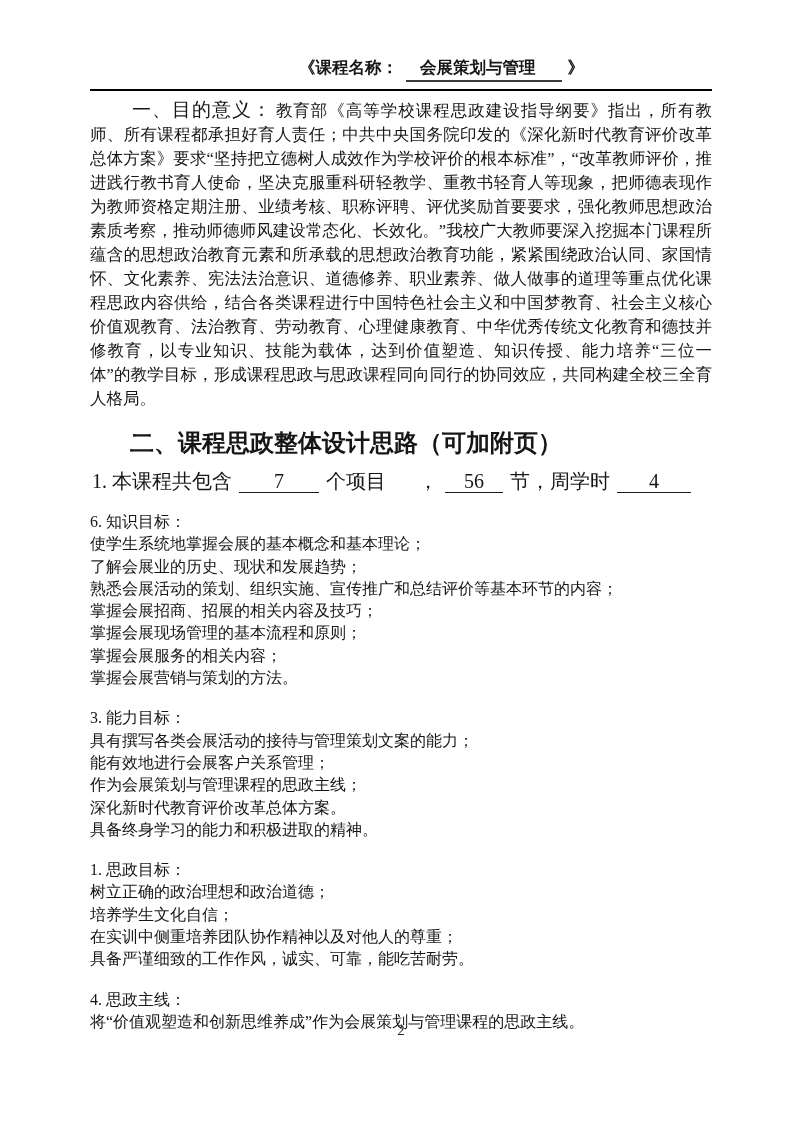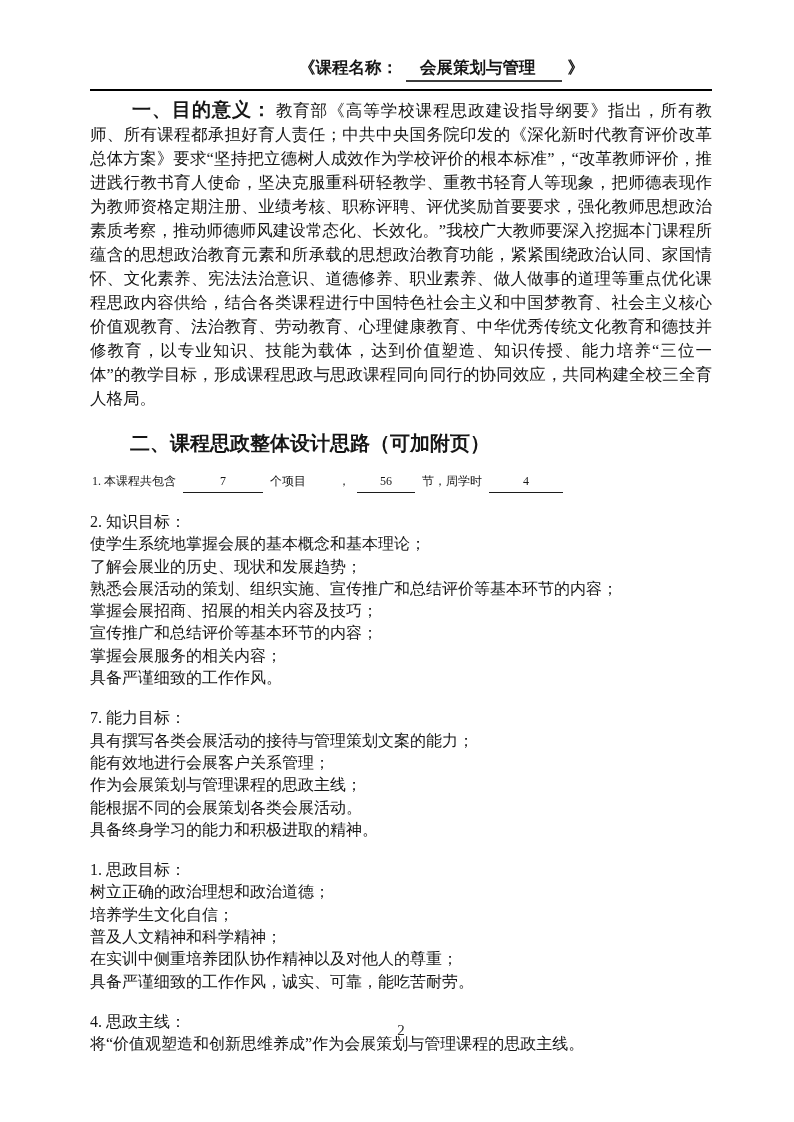--- a/index.html
+++ b/index.html
@@ -38,36 +38,36 @@
   
   .purpose {
     margin-top: 7px;
     font-size: 16.5px;
     line-height: 24px;
     text-align: justify;
     text-indent: 40px;
   }
   .lead-bold {
     font-family: "Liberation Sans", "DejaVu Sans", sans-serif;
-    font-weight: 700;
+    font-weight: 400;
     font-size: 19px;
   }
   
   .design-heading {
     margin-top: 19px;
     text-indent: 40px;
     font-family: "Liberation Sans", "DejaVu Sans", sans-serif;
     font-weight: 700;
-    font-size: 20px;
+    font-size: 24px;
     line-height: 26px;
   }
   
   .stats {
     margin-top: 13px;
-    font-size: 12px;
+    font-size: 20px;
     line-height: 24px;
     white-space: nowrap;
   }
   .blank {
     display: inline-block;
     border-bottom: 1.5px solid #1c1c1c;
     text-align: center;
     vertical-align: bottom;
     line-height: 22px;
   }
@@ -104,44 +104,43 @@
 
   <p class="purpose"><span class="lead-bold">一、目的意义：</span><span>教育部《高等学校课程思政建设指导纲要》指出，所有教师、所有课程都承担好育人责任；中共中央国务院印发的《深化新时代教育评价改革总体方案》要求“坚持把立德树人成效作为学校评价的根本标准”，“改革教师评价，推进践行教书育人使命，坚决克服重科研轻教学、重教书轻育人等现象，把师德表现作为教师资格定期注册、业绩考核、职称评聘、评优奖励首要要求，强化教师思想政治素质考察，推动师德师风建设常态化、长效化。”我校广大教师要深入挖掘本门课程所蕴含的思想政治教育元素和所承载的思想政治教育功能，紧紧围绕政治认同、家国情怀、文化素养、宪法法治意识、道德修养、职业素养、做人做事的道理等重点优化课程思政内容供给，结合各类课程进行中国特色社会主义和中国梦教育、社会主义核心价值观教育、法治教育、劳动教育、心理健康教育、中华优秀传统文化教育和德技并修教育，以专业知识、技能为载体，达到价值塑造、知识传授、能力培养“三位一体”的教学目标，形成课程思政与思政课程同向同行的协同效应，共同构建全校三全育人格局。</span></p>
 
   <div class="design-heading">二、课程思政整体设计思路（可加附页）</div>
 
   <p class="stats">
     <span>1. 本课程共包含</span><span class="blank blank-projects"><span>7</span></span><span>个项目</span><span class="wide-gap"></span><span>，</span><span class="blank blank-sessions"><span>56</span></span><span>节，周学时</span><span class="blank blank-hours"><span>4</span></span>
   </p>
 
   <div class="goal-block">
-    <p>2. 知识目标：</p>
+    <p>6. 知识目标：</p>
     <p>使学生系统地掌握会展的基本概念和基本理论；</p>
     <p>了解会展业的历史、现状和发展趋势；</p>
     <p>熟悉会展活动的策划、组织实施、宣传推广和总结评价等基本环节的内容；</p>
     <p>掌握会展招商、招展的相关内容及技巧；</p>
-    <p>宣传推广和总结评价等基本环节的内容；</p>
+    <p>掌握会展现场管理的基本流程和原则；</p>
     <p>掌握会展服务的相关内容；</p>
-    <p>具备严谨细致的工作作风。</p>
+    <p>掌握会展营销与策划的方法。</p>
   </div>
 
   <div class="goal-block">
-    <p>7. 能力目标：</p>
+    <p>3. 能力目标：</p>
     <p>具有撰写各类会展活动的接待与管理策划文案的能力；</p>
     <p>能有效地进行会展客户关系管理；</p>
     <p>作为会展策划与管理课程的思政主线；</p>
-    <p>能根据不同的会展策划各类会展活动。</p>
+    <p>深化新时代教育评价改革总体方案。</p>
     <p>具备终身学习的能力和积极进取的精神。</p>
   </div>
 
   <div class="goal-block">
     <p>1. 思政目标：</p>
     <p>树立正确的政治理想和政治道德；</p>
     <p>培养学生文化自信；</p>
-    <p>普及人文精神和科学精神；</p>
     <p>在实训中侧重培养团队协作精神以及对他人的尊重；</p>
     <p>具备严谨细致的工作作风，诚实、可靠，能吃苦耐劳。</p>
   </div>
 
   <div class="goal-block">
     <p>4. 思政主线：</p>
     <p>将“价值观塑造和创新思维养成”作为会展策划与管理课程的思政主线。</p>
   </div>
 
   <div class="footer">

